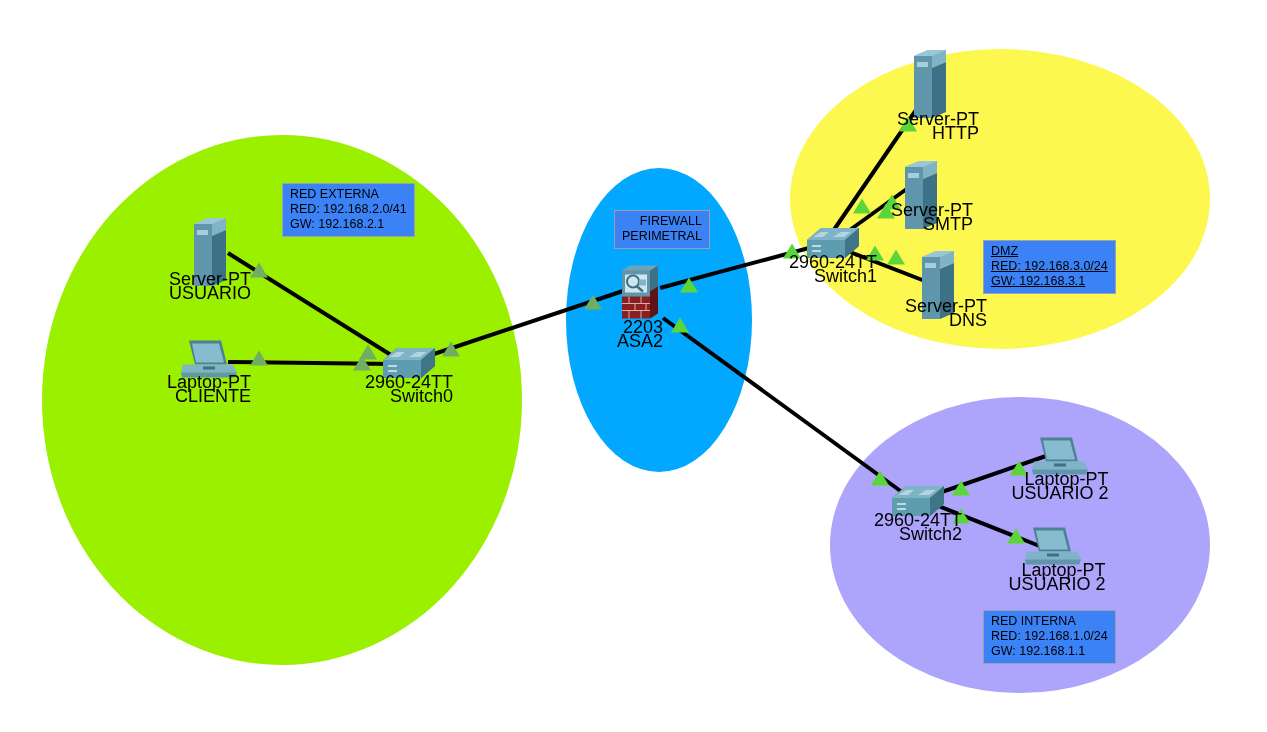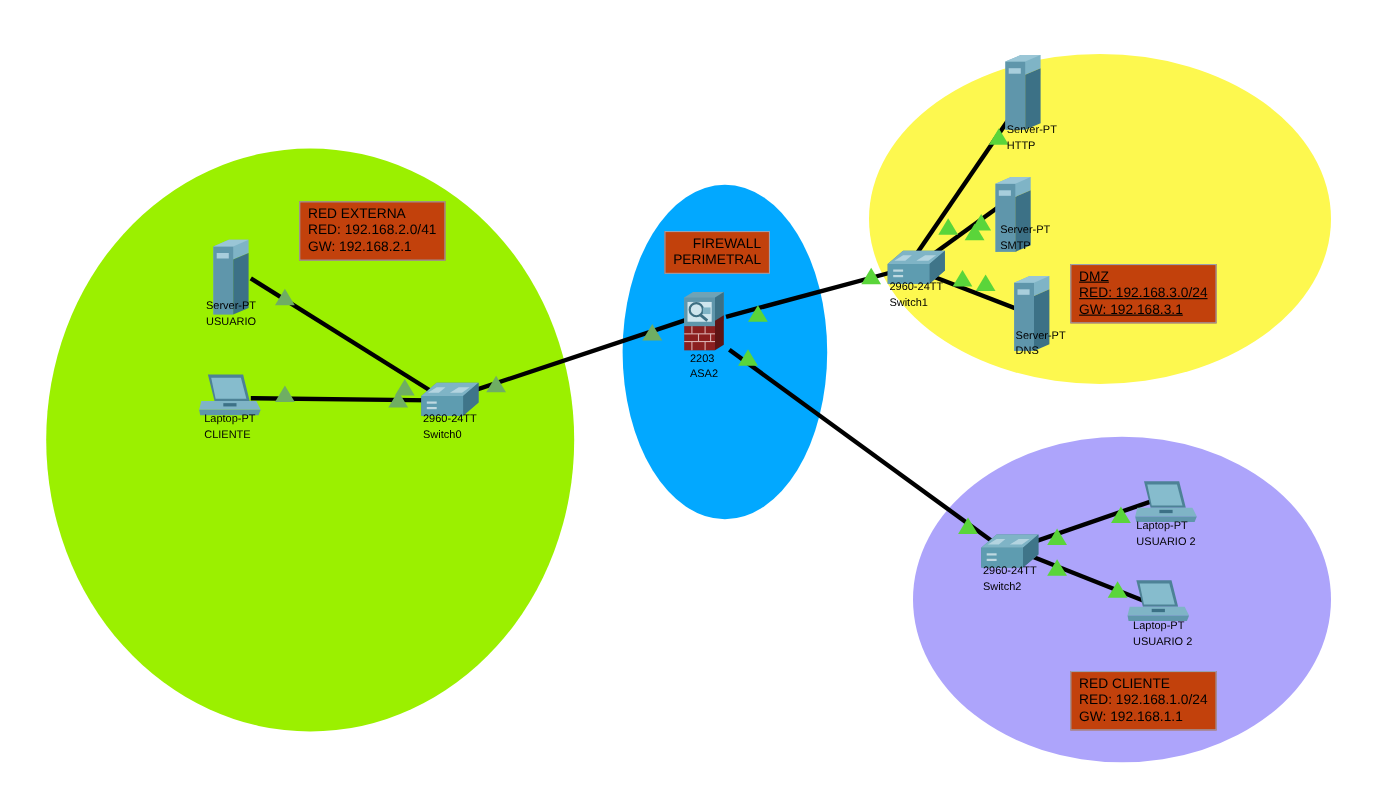--- a/index.html
+++ b/index.html
@@ -2,28 +2,28 @@
 <html><head>
 <meta charset="utf-8">
 <title>Network Topology</title>
 <style>
   html,body{margin:0;padding:0;background:#ffffff;}
   body{width:1267px;height:732px;overflow:hidden;
        font-family:"Liberation Sans","DejaVu Sans",sans-serif;}
   #canvas{position:relative;width:1267px;height:732px;background:#fff;}
   svg#scene{position:absolute;left:0;top:0;width:1267px;height:732px;}
 
-  .dev-label{position:absolute;text-align:left;color:#000;
-             font-size:10px;line-height:14px;white-space:nowrap;
+  .dev-label{position:absolute;text-align:right;color:#000;
+             font-size:18px;line-height:14px;white-space:nowrap;
              transform:translateX(-50%);pointer-events:none;}
   .dev-label span{display:block;}
 
-  .infobox{position:absolute;background:#c2410c;border:1px solid #9aa0b0;
+  .infobox{position:absolute;background:#3b82f6;border:1px solid #9aa0b0;
            color:#000;font-size:12.5px;line-height:15px;
-           padding:3px 7px 4px 7px;white-space:nowrap;}
+           padding:3px 7px 4px 7px;white-space:nowrap;margin-left:10px;}
   .infobox span{display:block;}
   .infobox.centered{text-align:right;}
 </style>
 </head>
 <body>
 
 <div id="canvas">
 
   <svg id="scene" viewBox="0 0 1267 732" xmlns="http://www.w3.org/2000/svg">
 
@@ -189,18 +189,18 @@
       <div class="infobox centered" style="left: 604px; top: 210px;">
         <span>FIREWALL</span>
         <span>PERIMETRAL</span>
       </div>
       <div class="infobox" style="left: 973px; top: 240px; text-decoration: underline;">
         <span>DMZ</span>
         <span>RED: 192.168.3.0/24</span>
         <span>GW: 192.168.3.1</span>
       </div>
       <div class="infobox" style="left: 973px; top: 610px;">
-        <span>RED CLIENTE</span>
+        <span>RED INTERNA</span>
         <span>RED: 192.168.1.0/24</span>
         <span>GW: 192.168.1.1</span>
       </div>
     </div>
 </div>
 
 </body></html>

